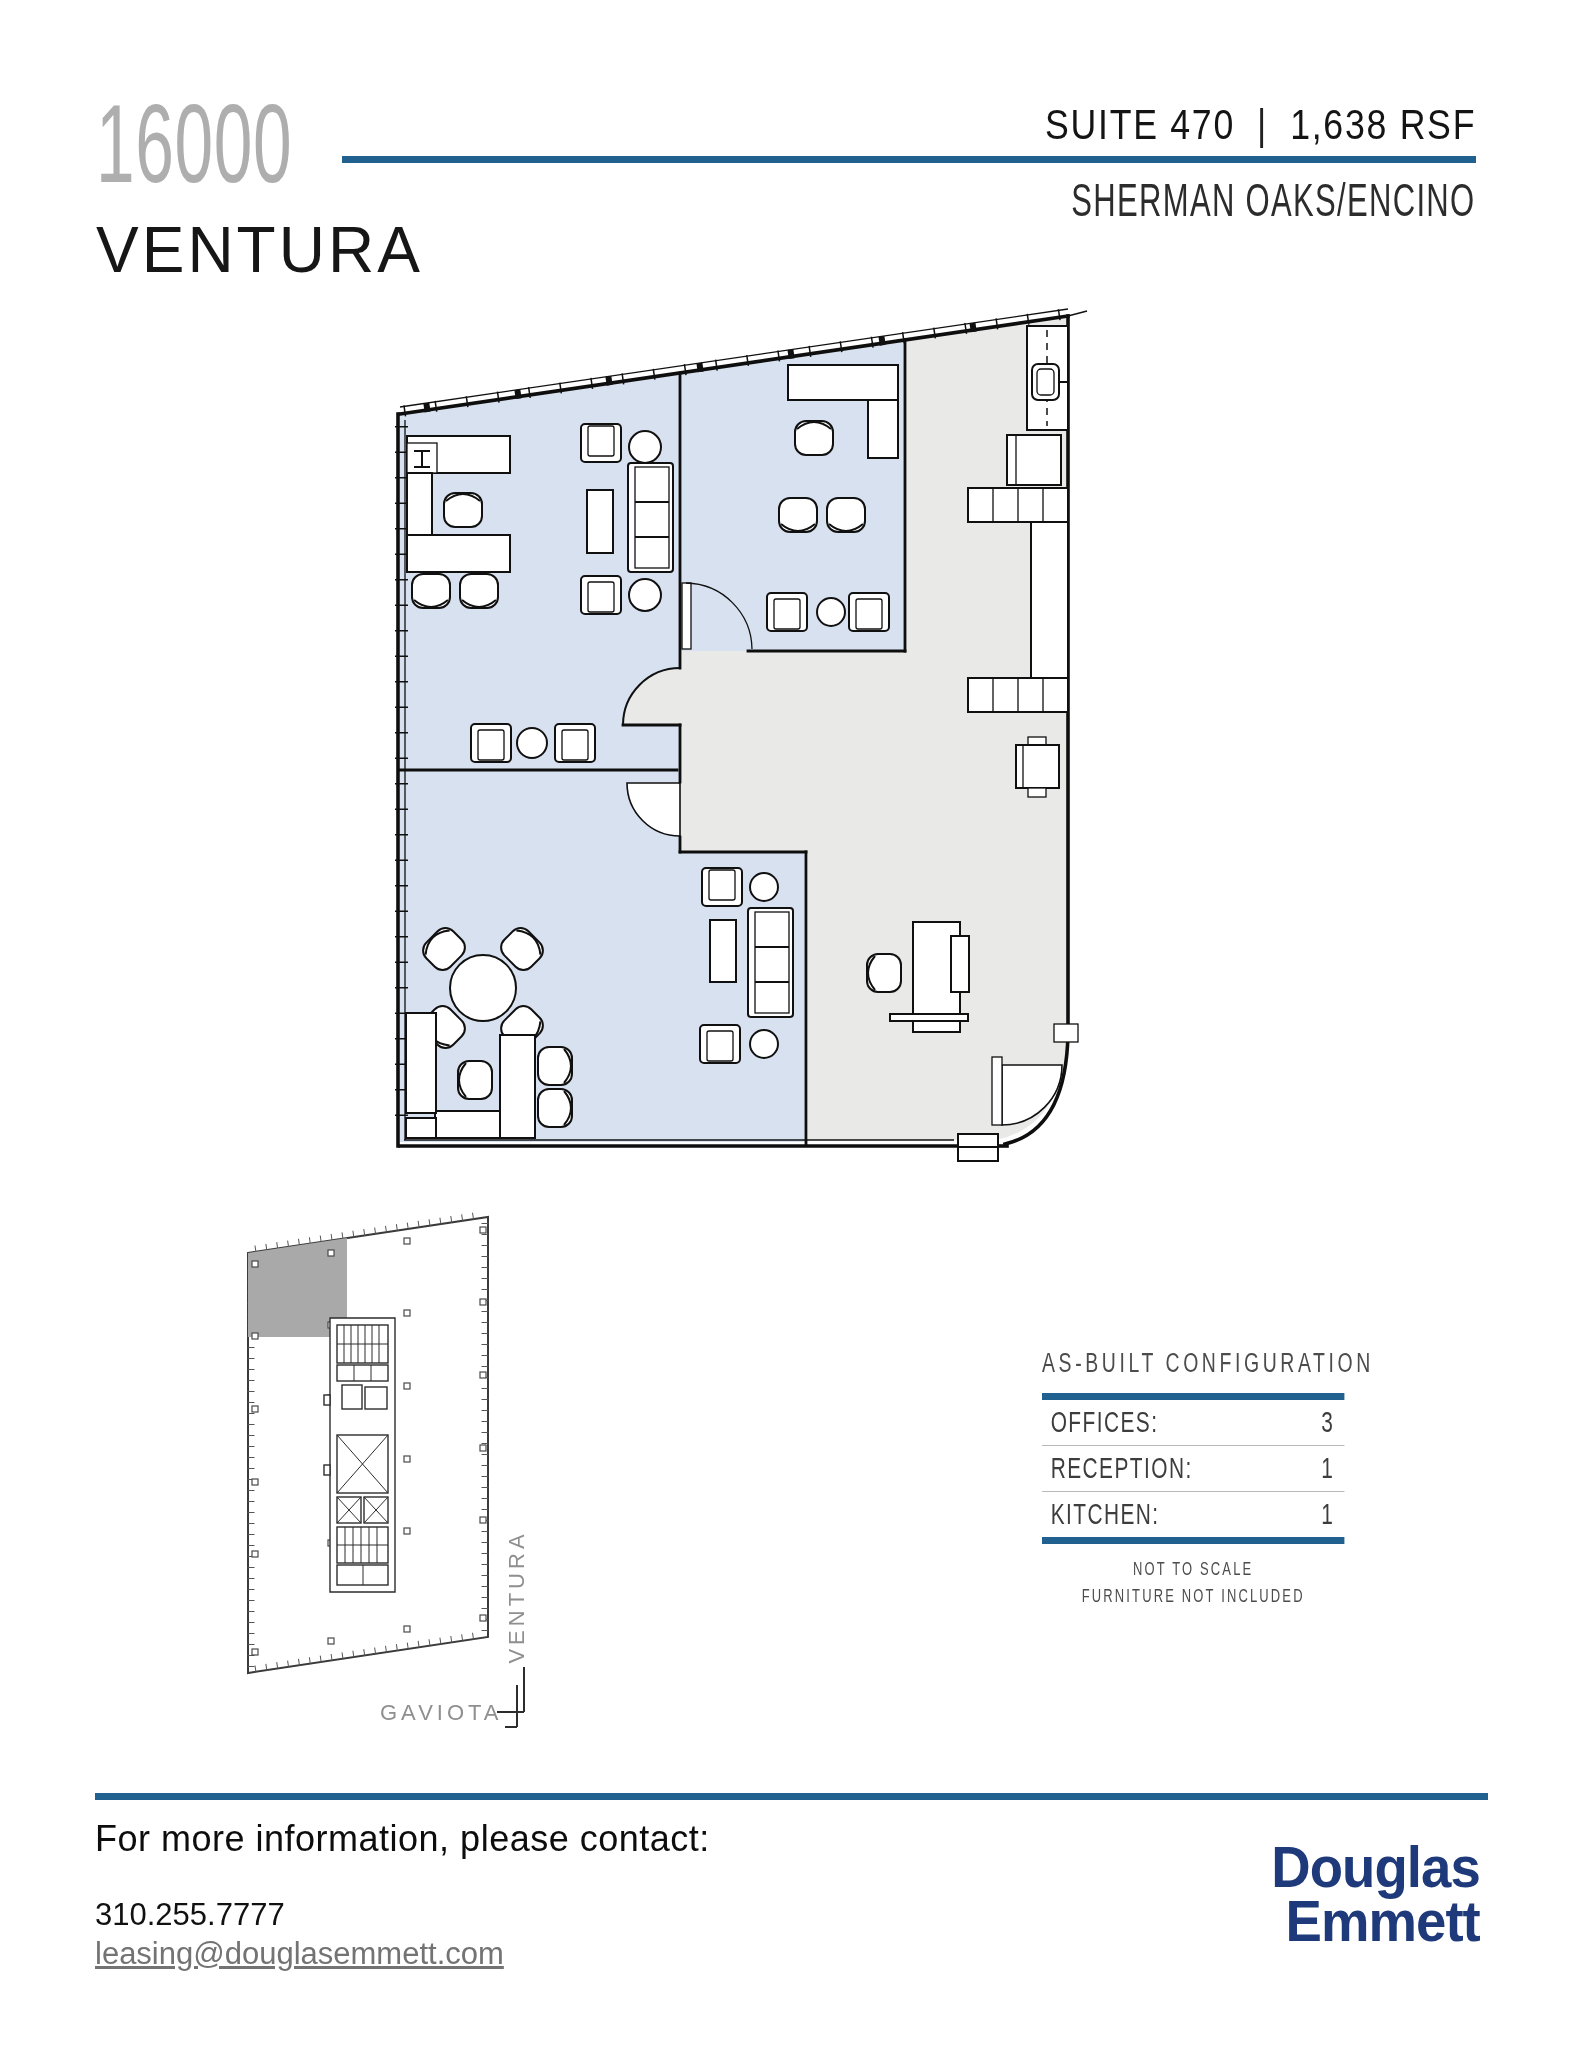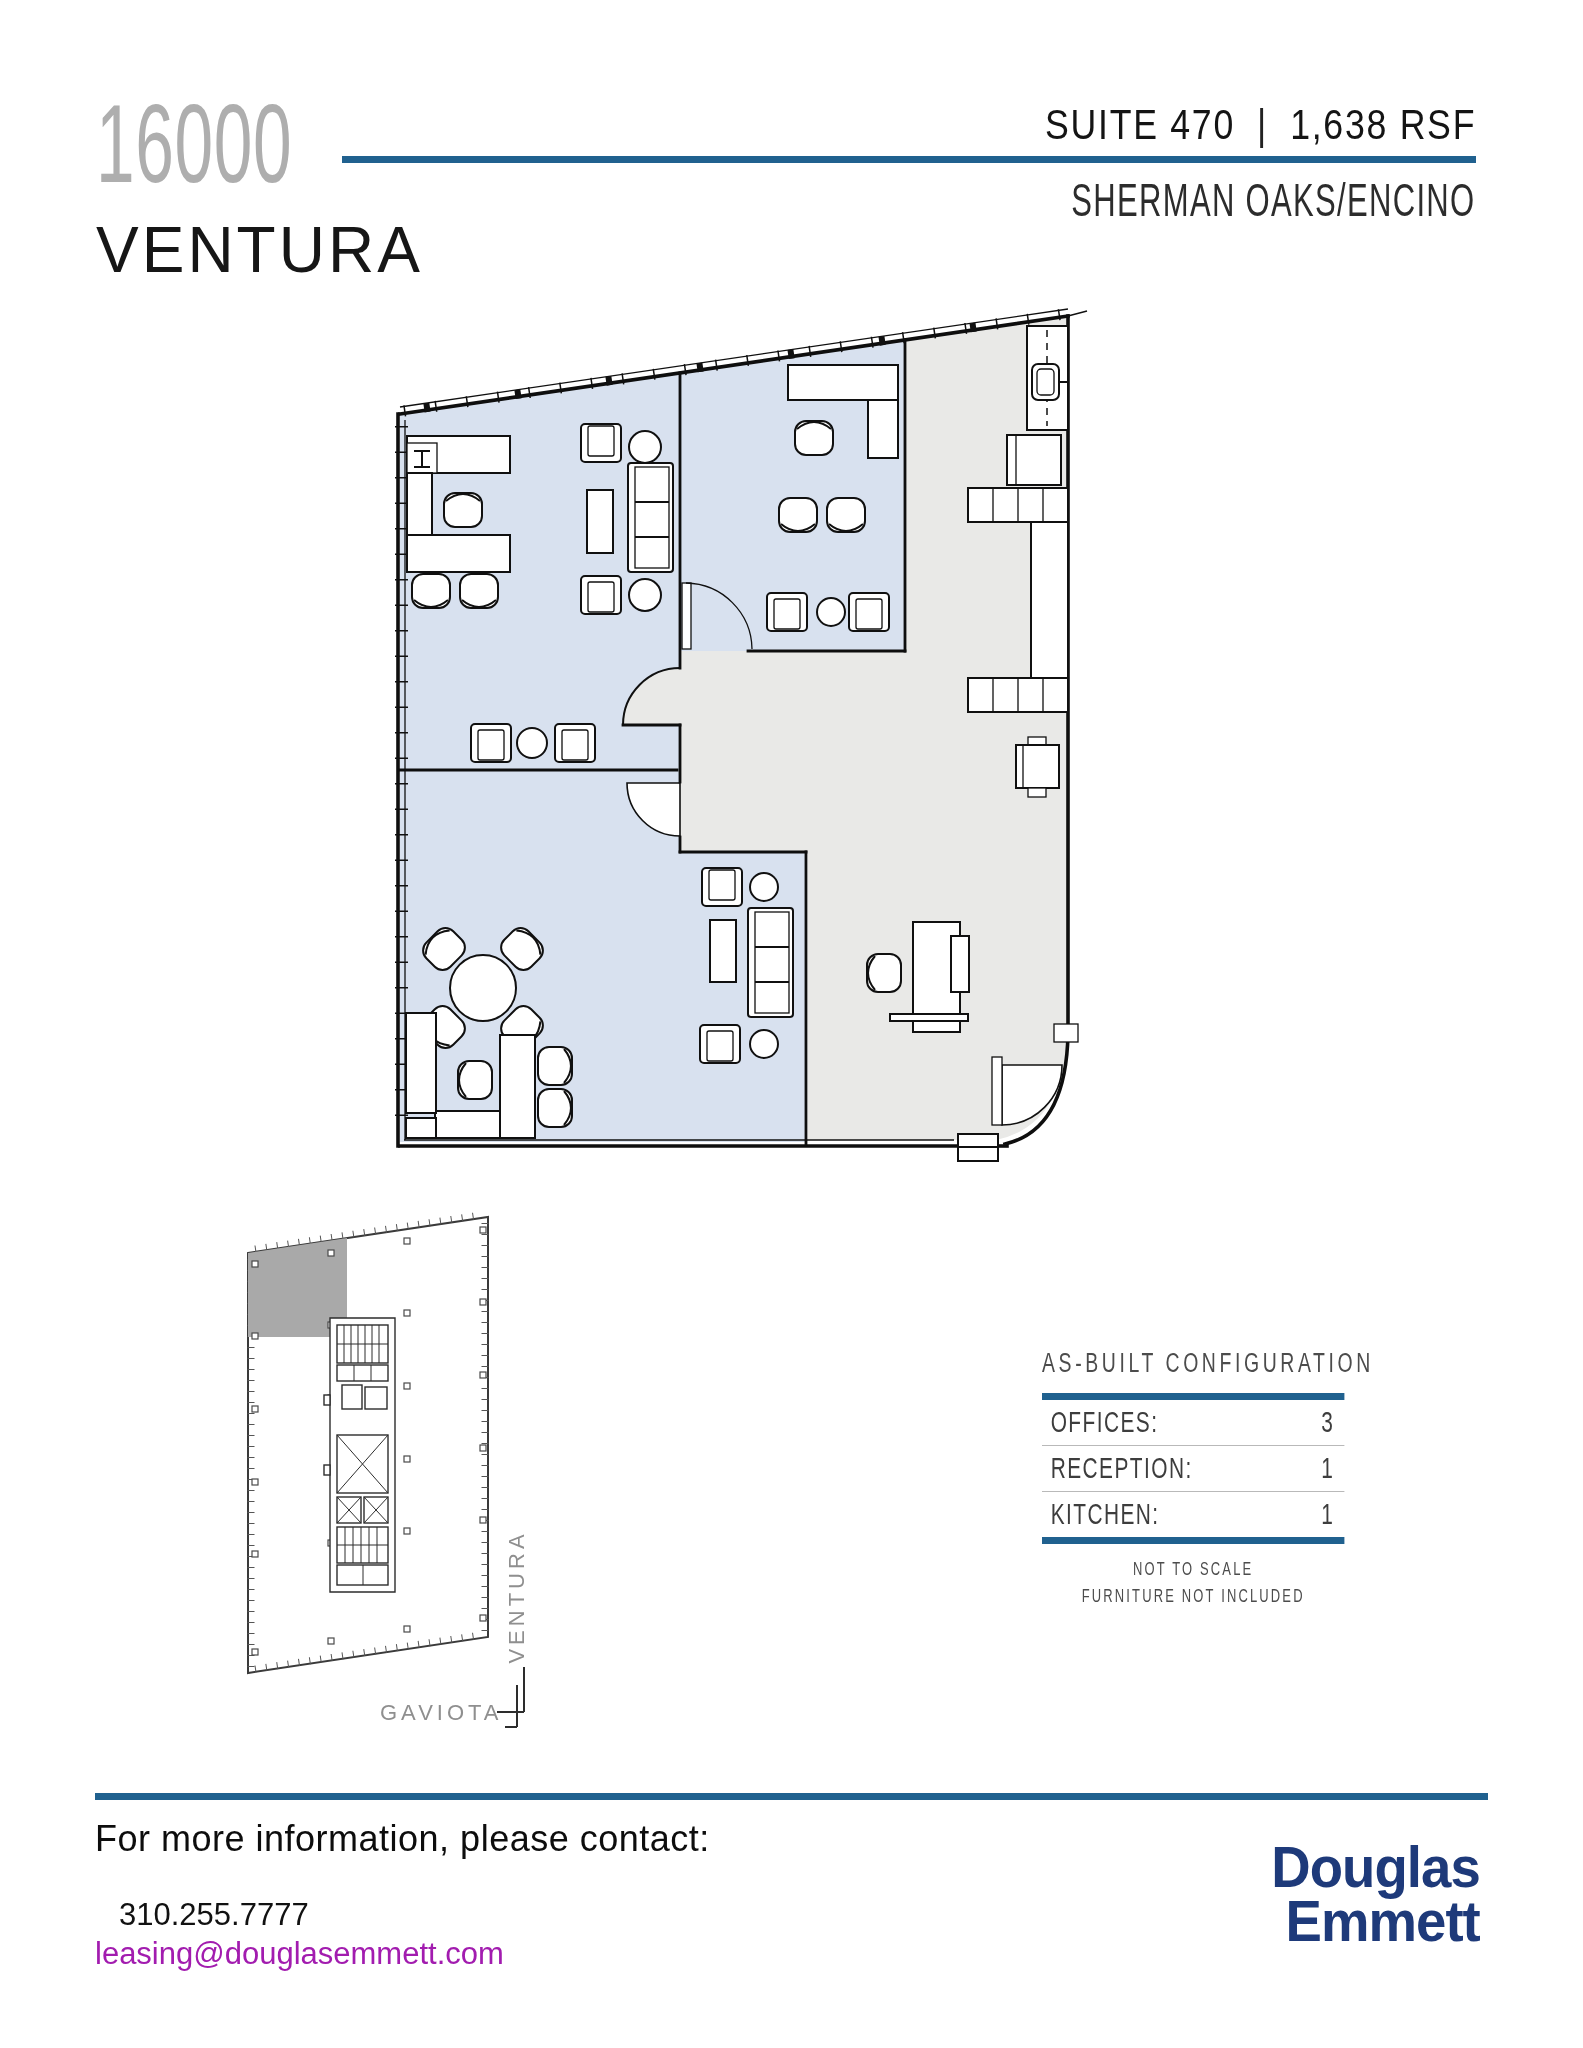--- a/index.html
+++ b/index.html
@@ -34,22 +34,22 @@
   #asbuilt{left:1042px;top:1348px;width:420px;transform:scaleX(.72);transform-origin:left top;color:#474747;}
   #ab-title{text-align:center;font-size:27px;letter-spacing:5px;color:#4c4c4c;padding-bottom:14px;white-space:nowrap;}
   .ab-bar{height:7px;background:var(--accent);}
   .ab-row{display:flex;justify-content:space-between;align-items:center;height:45px;font-size:29px;color:#3d3d3d;letter-spacing:2px;padding:0 14px 0 12px;}
   .ab-sep{height:1px;background:#b9b9b9;}
   #ab-notes{padding-top:12px;text-align:center;font-size:18px;letter-spacing:3px;color:#4c4c4c;line-height:1.5;}
 
   
   #frule{left:95px;top:1793px;width:1393px;height:7px;background:var(--accent);}
   #contact-heading{left:95px;top:1818px;font-size:36px;font-weight:normal;color:#0d0d0d;letter-spacing:.5px;}
-  #contact-phone{left:95px;top:1897px;font-size:31px;color:#111;margin-left:24px;}
-  #contact-email{left:95px;top:1936px;font-size:31px;color:#a21caf;}
+  #contact-phone{left:95px;top:1897px;font-size:31px;color:#111;}
+  #contact-email{left:95px;top:1936px;font-size:31px;color:#737373;text-decoration:underline;}
   #brand{right:103px;top:1840px;text-align:right;color:var(--navy);font-weight:bold;font-size:58px;line-height:.93;letter-spacing:-1px;transform:scaleX(.94);transform-origin:right top;}
 </style>
 </head>
 <body>
 
 <div class="abs" id="bnum">16000</div>
 <div class="abs" id="bname">VENTURA</div>
 
 <div class="abs" id="suitetitle">
   <span>SUITE 470</span><span class="sep">|</span><span>1,638 RSF</span>

